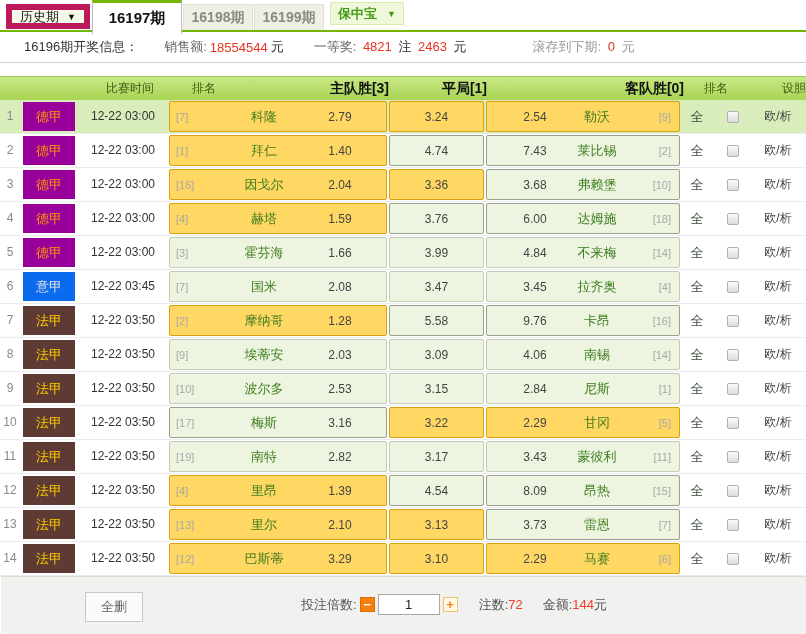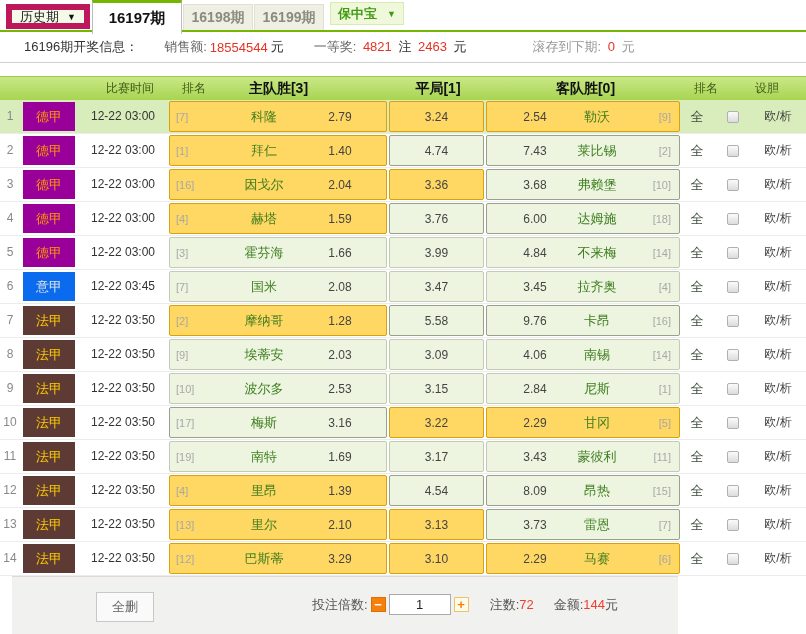--- a/index.html
+++ b/index.html
@@ -31,21 +31,21 @@
 .infobar .unit { color:#333; }
 .infobar .g2 { margin-left:30px; }
 .infobar .g3 { margin-left:66px; }
 .infobar .g3 .lbl, .infobar .g3 .unit { color:#999; }
 .divider { position:absolute; top:62px; left:0; width:806px; height:14px; background:#fff; border-top:1px solid #cfcfcf; }
 
 
 .thead { position:absolute; top:76px; left:0; width:806px; height:24px;
   background:linear-gradient(#c9e886,#a8d452); border-top:1px solid #9bc84e;
   display:flex; align-items:center; }
-.thead .h { text-align:center; }
+.thead .h { text-align:right; }
 .thead .h-time { width:168px; text-align:right; padding-right:14px; color:#3f5b14; font-size:12px; }
 .thead .h-home { width:221px; position:relative; color:#111; font-weight:bold; font-size:14px; }
 .thead .h-rank1 { position:absolute; left:4px; top:0; width:44px; color:#3f5b14; font-weight:normal; font-size:12px; }
 .thead .h-draw { width:98px; color:#111; font-weight:bold; font-size:14px; }
 .thead .h-away { width:197px; color:#111; font-weight:bold; font-size:14px; }
 .thead .h-rank2 { width:44px; color:#3f5b14; font-size:12px; }
 .thead .h-dan { width:78px; color:#3f5b14; font-size:12px; }
 
 
 .tbody { position:absolute; top:100px; left:0; width:806px; }
@@ -66,21 +66,21 @@
 .cell .odds { width:48px; text-align:center; color:#444; font-size:12px; }
 .row.has-sel .cell:not(.sel) { border-color:#97a18c; }
 .cell.sel { background:#ffd763; border-color:#daa10c; }
 .c-quan { width:32px; text-align:center; line-height:33px; color:#3d4d3d; font-size:13px; cursor:pointer; }
 .c-dan { width:40px; display:flex; align-items:center; justify-content:center; }
 .checkbox { width:12px; height:12px; border:1px solid #b0b0b0; border-radius:2px;
   background:linear-gradient(#fbfbfb,#dcdcdc); cursor:pointer; }
 .c-links { width:50px; text-align:center; line-height:33px; color:#444; font-size:12px; cursor:pointer; }
 
 
-.footer { position:absolute; top:576px; left:12px; width:666px; height:58px; background:#f1f1ef; border-top:1px solid #e3d9d3;padding-left:26px; }
+.footer { position:absolute; top:576px; left:1px; width:806px; height:58px; background:#f1f1ef; border-top:1px solid #e3d9d3;padding-left:26px; }
 .btn-delall { position:absolute; left:84px; top:15px; padding:5px 15px; background:#fafafa;
   border:1px solid #c8c8c8; color:#666; font-size:13px; cursor:pointer; }
 .stake { position:absolute; left:300px; top:17px; display:flex; align-items:center; font-size:13px; color:#555; }
 .step { width:15px; height:15px; display:flex; align-items:center; justify-content:center;
   font-weight:bold; cursor:pointer; margin:0 3px; }
 .step.minus { background:#f5810c; color:#fff; border:1px solid #dd6f00; }
 .step.plus { background:#fffbe8; color:#f5810c; border:1px solid #eec269; }
 .mult-input { width:62px; height:21px; border:1px solid #aaa; text-align:center; font-size:13px; color:#222; background:#fff; }
 .bets { margin-left:18px; } .amount { margin-left:20px; }
 .rednum { color:#f03e2d; }
@@ -393,21 +393,21 @@
       </div>
       <div class="row">
         <div class="c-num">11</div>
         <div class="c-league">
           <span class="badge" style="background: rgb(93, 58, 52); color: rgb(255, 204, 0);">法甲</span>
         </div>
         <div class="c-time">12-22 03:50</div>
         <div class="cell home">
           <span class="rank">[19]</span>
           <span class="team">南特</span>
-          <span class="odds">1.69</span>
+          <span class="odds">2.82</span>
         </div>
         <div class="cell draw">
           <span class="odds">3.17</span>
         </div>
         <div class="cell away">
           <span class="odds">3.43</span>
           <span class="team">蒙彼利</span>
           <span class="rank">[11]</span>
         </div>
         <div class="c-quan">全</div>

